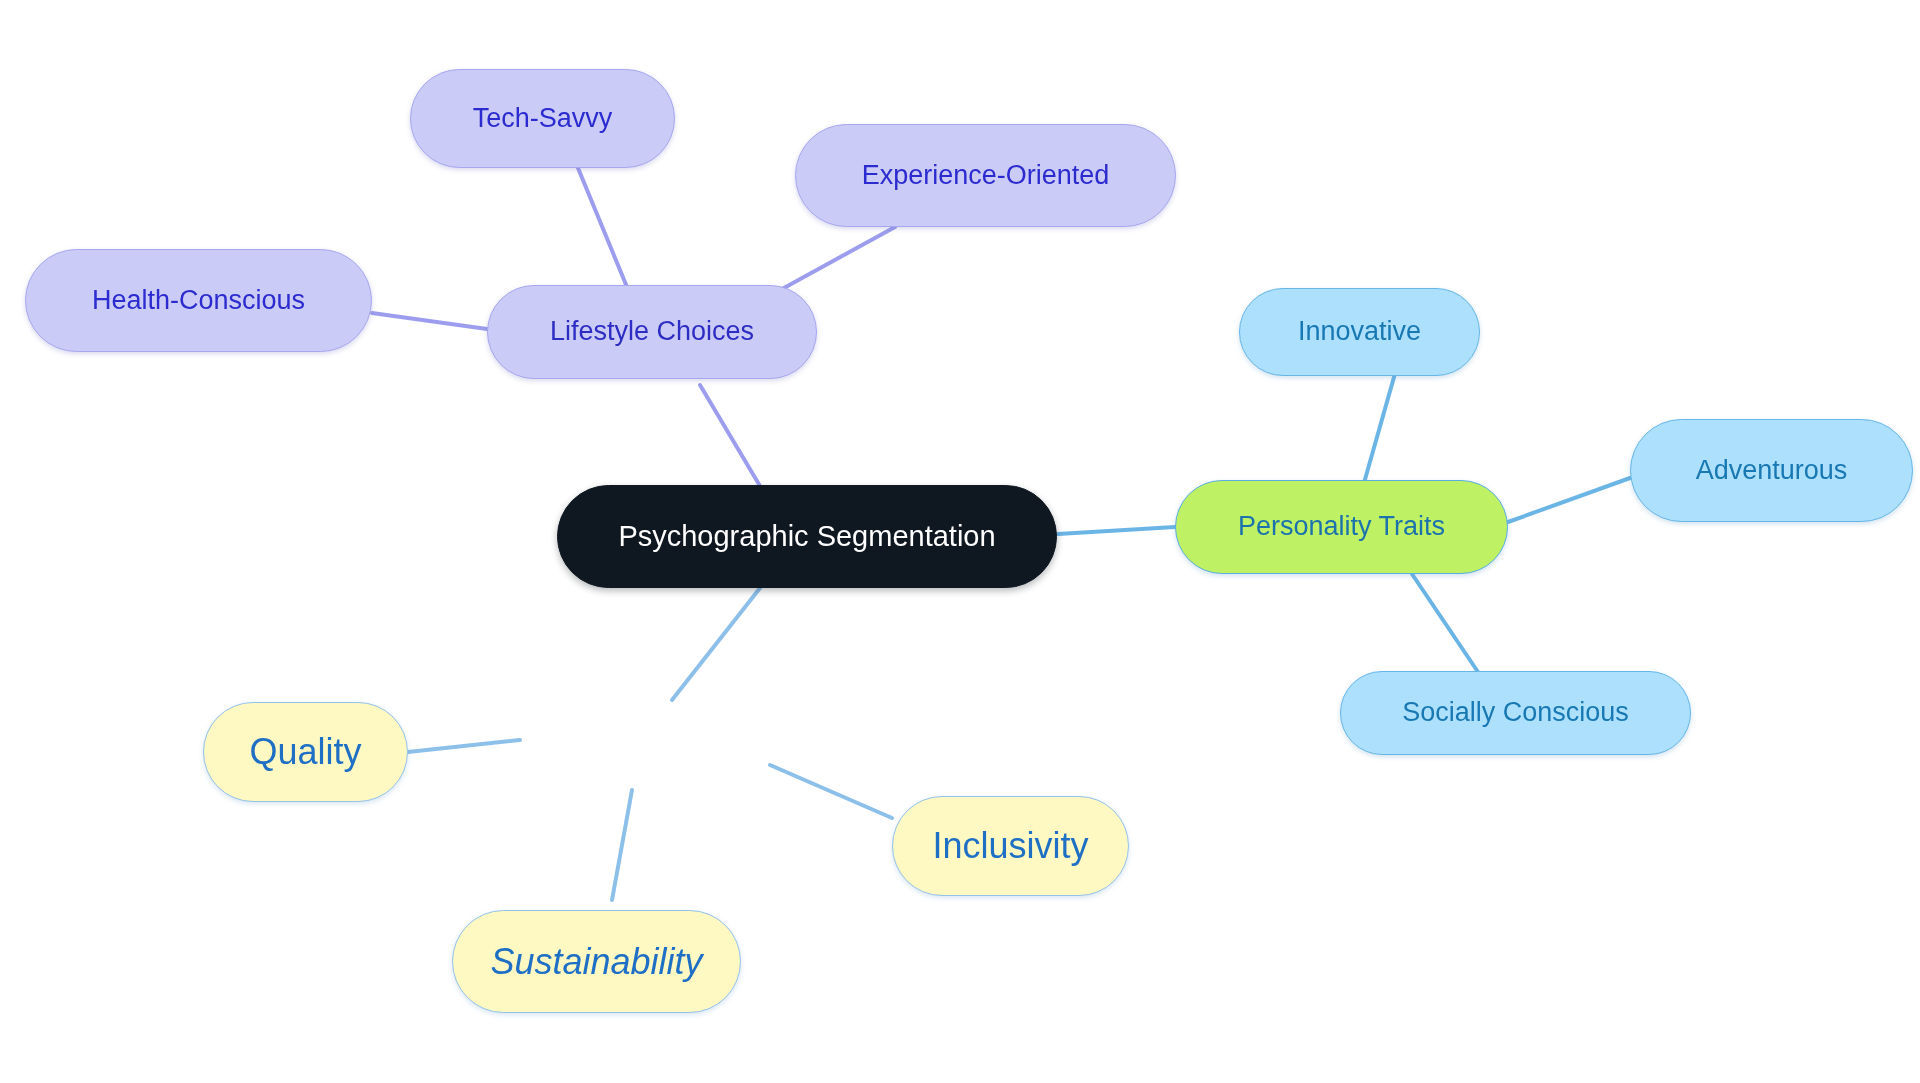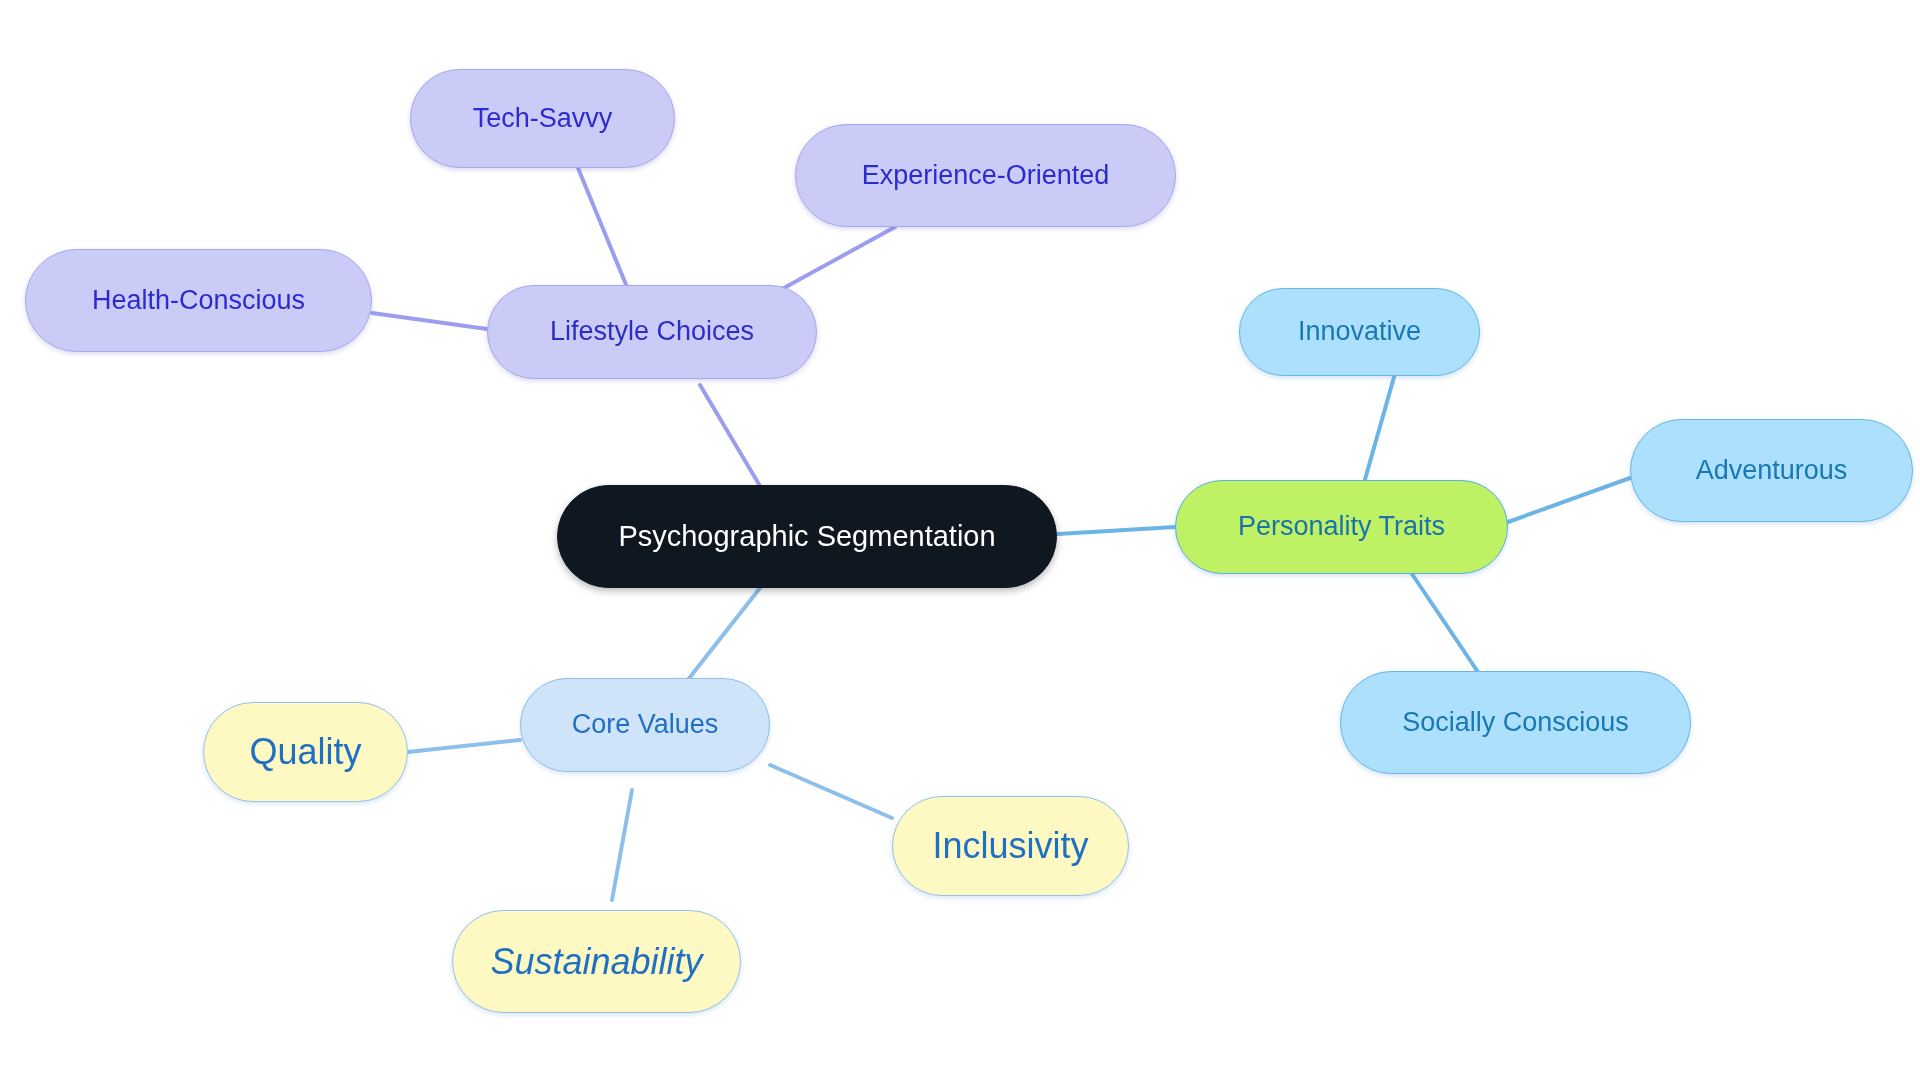--- a/index.html
+++ b/index.html
@@ -155,27 +155,24 @@
   </div>
 
   <div class="node sky-leaf" style="left:1239px; top:262px; width:241px; height:88px;margin-top:26px;">
     <span class="node-label">Innovative</span>
   </div>
 
   <div class="node sky-leaf" style="left:1630px; top:419px; width:283px; height:103px;">
     <span class="node-label">Adventurous</span>
   </div>
 
-  <div class="node sky-leaf" style="left:1340px; top:671px; width:351px; height:103px;">
+  <div class="node sky-leaf" style="left:1340px; top:671px; width:351px; height:84px;">
     <span class="node-label">Socially Conscious</span>
   </div>
 
-  <div class="node pale-branch" style="left:520px; top:678px; width:250px; height:94px;">
-    <span class="node-label">Core Values</span>
-  </div>
 
   <div class="node pale-leaf" style="left:203px; top:702px; width:205px; height:100px;">
     <span class="node-label">Quality</span>
   </div>
 
   <div class="node pale-leaf" style="left:892px; top:796px; width:237px; height:100px;">
     <span class="node-label">Inclusivity</span>
   </div>
 
   <div class="node pale-leaf" style="left:452px; top:910px; width:289px; height:103px;font-style:italic;">

